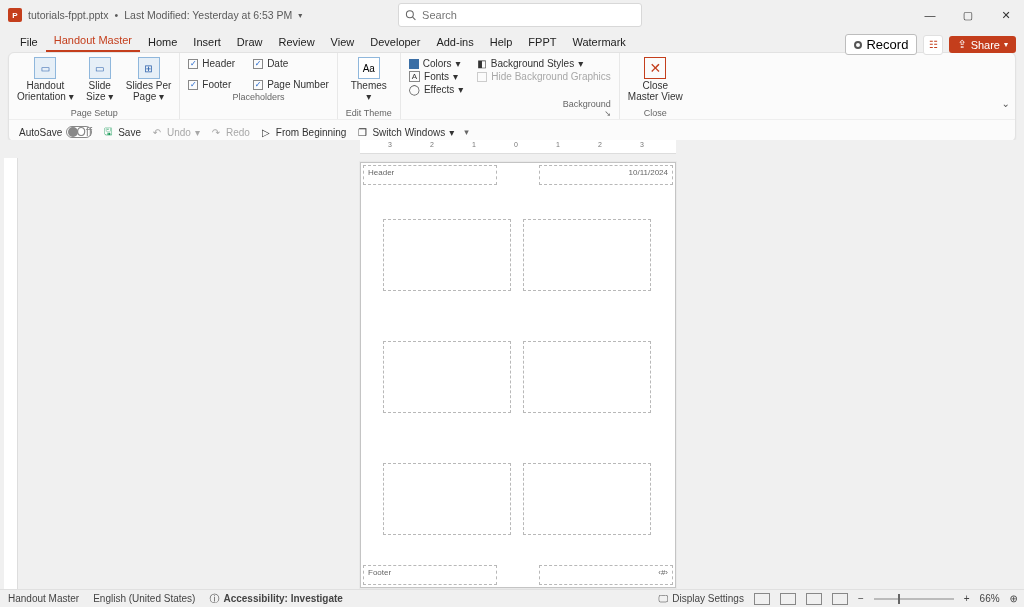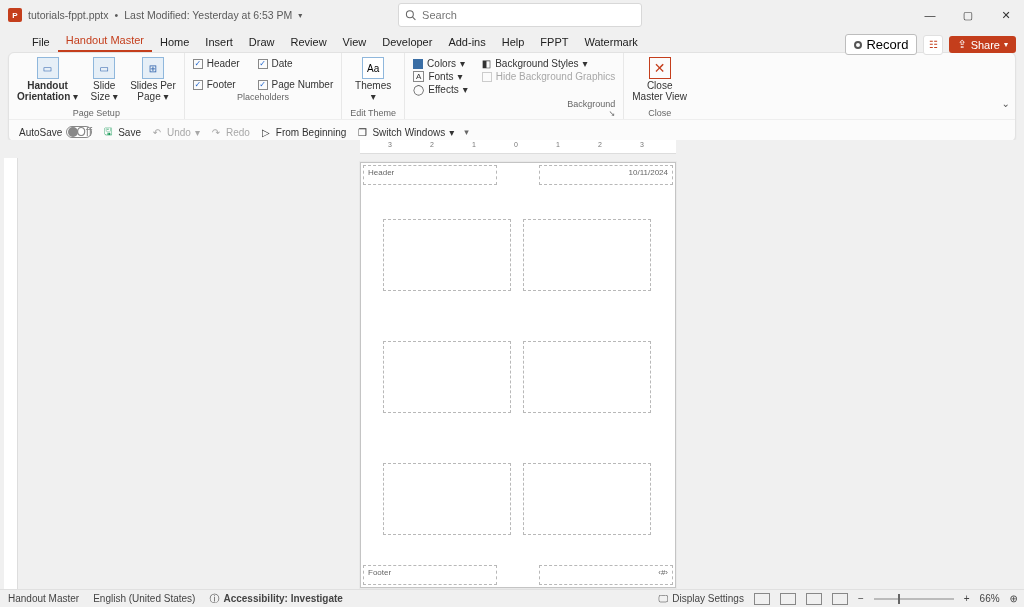--- a/index.html
+++ b/index.html
@@ -10,21 +10,21 @@
     .titlebar-left { display: flex; align-items: center; gap: 6px; font-size: 10.5px; color: #5a5a5a; }
     .pp-icon { width: 14px; height: 14px; background: #c43e1c; border-radius: 2px; display: flex; align-items: center; justify-content: center; color: white; font-size: 8px; font-weight: bold; }
     .title-caret { font-size: 8px; }
     .searchbox { position: absolute; left: 398px; width: 244px; height: 24px; display: flex; align-items: center; background: #fff; border: 1px solid #d8d8d8; border-radius: 3px; padding: 0 6px; gap: 6px; }
     .search-icon-svg { width: 12px; height: 12px; stroke: #666; fill: none; stroke-width: 1.5; }
     .searchbox input { border: 0; outline: 0; font-size: 11px; width: 100%; color: #444; background: transparent; }
     .winbtns { position: absolute; right: 6px; display: flex; gap: 14px; }
     .winbtn { width: 24px; height: 22px; display:flex; align-items:center; justify-content:center; color:#333; font-size:11px; cursor:pointer; }
 
     
-    .tabs { height: 22px; display:flex; align-items:flex-end; padding: 0 24px; font-size: 11px; color:#222; gap: 0; }
+    .tabs { height: 22px; display:flex; align-items:flex-end; padding: 0 12px; font-size: 11px; color:#222; gap: 0; }
     .tab { padding: 0 8px 4px 8px; cursor:pointer; }
     .tab.active { color: #c43e1c; border-bottom: 2px solid #c43e1c; font-weight: 500; }
     .tabs-right { position: absolute; right: 8px; top: 34px; display:flex; gap:6px; align-items:center; }
     .record-btn { background:#fff; border:1px solid #bdbdbd; border-radius:3px; padding: 2px 8px; font-size:13px; display:flex; align-items:center; gap:4px; cursor:pointer; }
     .rec-dot { width:8px; height:8px; border-radius:50%; border:2px solid #555; display:inline-block; }
     .tray-btn { width:20px; height:20px; background:#fff; border:1px solid #e0e0e0; border-radius:3px; display:flex; align-items:center; justify-content:center; font-size:10px; color:#c43e1c; }
     .share-btn { background:#c43e1c; color:#fff; border-radius:3px; padding:2px 8px; font-size:11px; display:flex; align-items:center; gap:4px; cursor:pointer; }
 
     
     .ribbon-wrap { margin: 0 8px; background:#fbfbfb; border:1px solid #e2e2e2; border-radius:6px; box-shadow:0 1px 2px rgba(0,0,0,.06); }
@@ -123,21 +123,21 @@
   </div>
 </div>
 
 <div class="ribbon-wrap">
   <div class="ribbon">
 
     <div class="group">
       <div class="bigbtn-row">
         <div class="bigbtn">
           <div class="bigbtn-icon">▭</div>
-          <div class="bigbtn-label"><span style="white-space:pre-line;font-weight:bold;">Handout
+          <div class="bigbtn-label"><span style="white-space:pre-line;">Handout
 Orientation</span> ▾</div>
         </div>
         <div class="bigbtn">
           <div class="bigbtn-icon">▭</div>
           <div class="bigbtn-label"><span style="white-space:pre-line;">Slide
 Size</span> ▾</div>
         </div>
         <div class="bigbtn">
           <div class="bigbtn-icon">⊞</div>
           <div class="bigbtn-label"><span style="white-space:pre-line;">Slides Per

